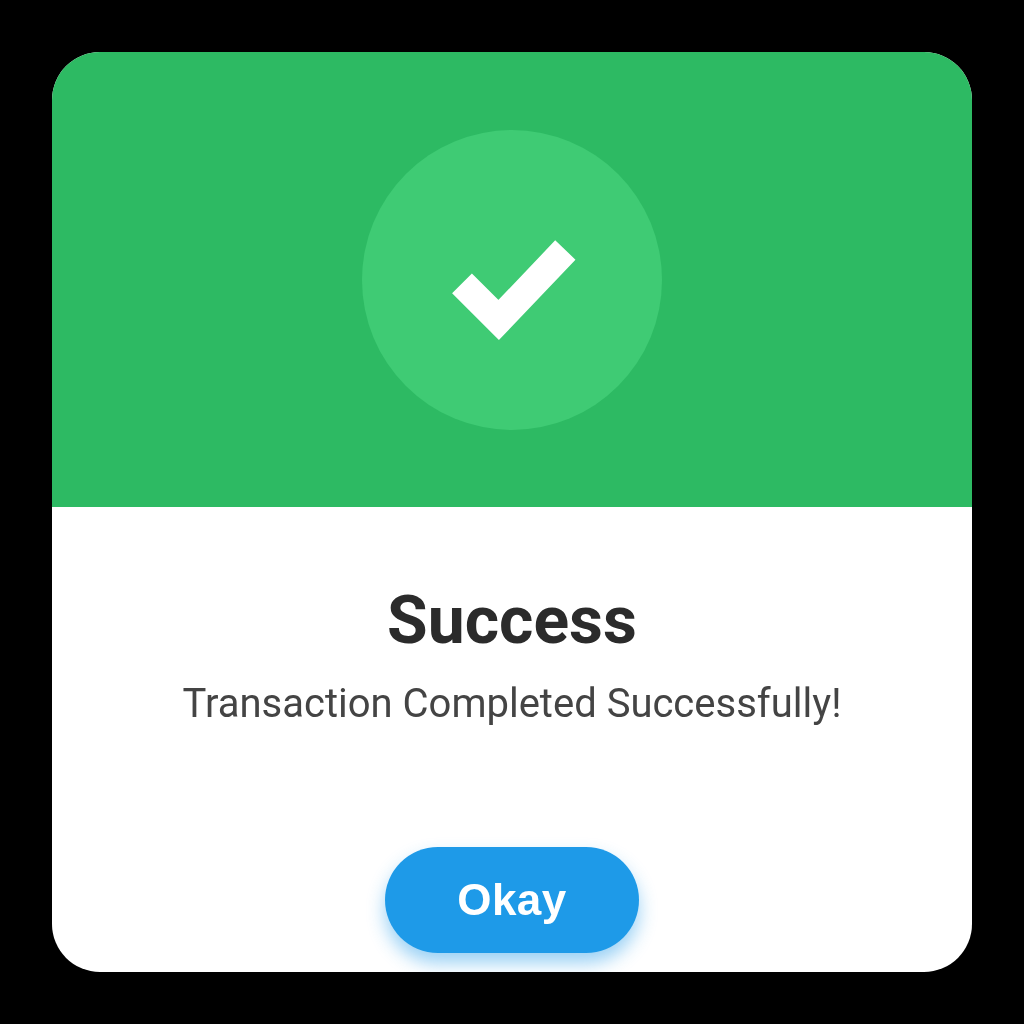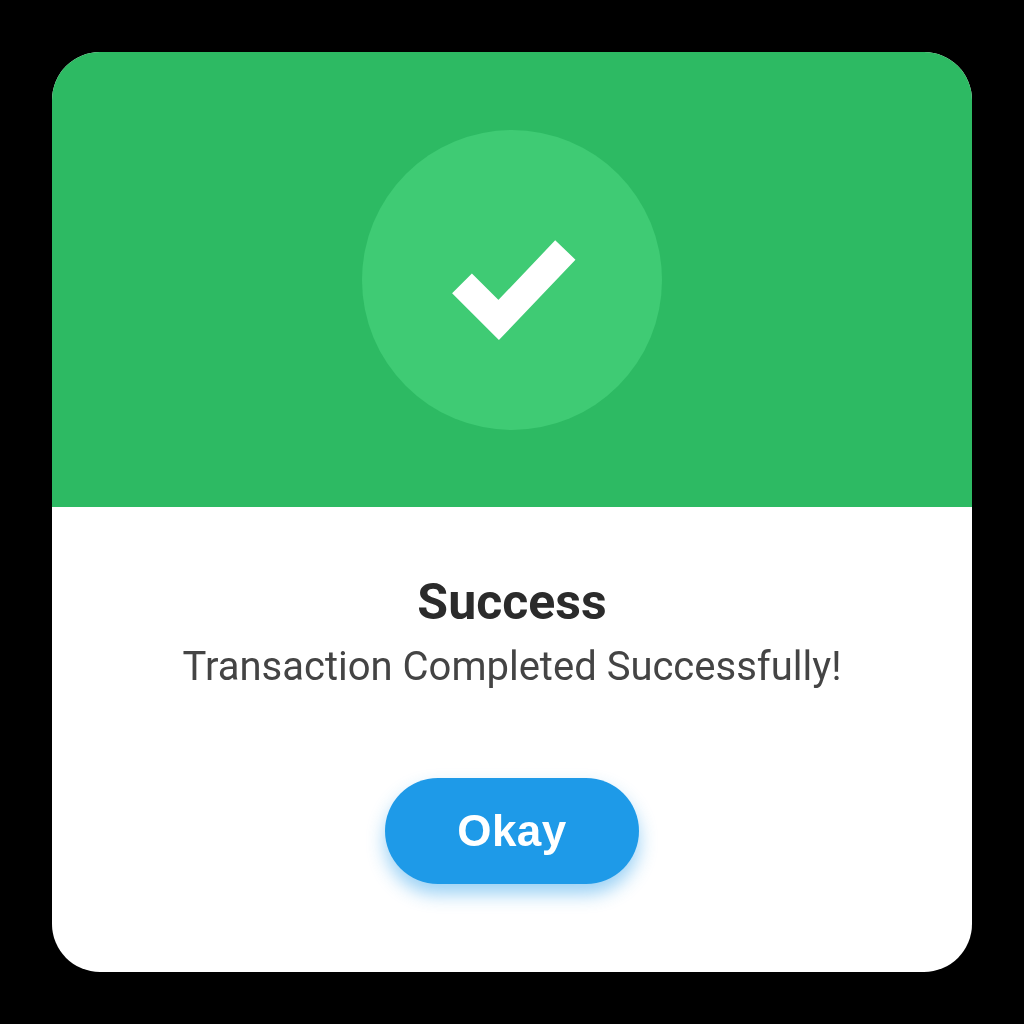--- a/index.html
+++ b/index.html
@@ -51,35 +51,35 @@
 
   .dialog-body {
     flex: 1;
     display: flex;
     flex-direction: column;
     align-items: center;
     padding-top: 58px;
   }
 
   .title {
-    font-size: 50px;
+    font-size: 66px;
     font-weight: 700;
     color: #2b2b2b;
-    margin: 8px;
+    margin: 17px;
   }
 
   .message {
     font-size: 40px;
     font-weight: 400;
     color: #444444;
     margin: 4px 0 0 0;
   }
 
   .okay-btn {
-    margin-top: 88px;
+    margin-top: 120px;
     border: none;
     background: #1e9ae8;
     color: #ffffff;
     font-size: 44px;
     font-weight: 700;
     padding: 28px 72px;
     border-radius: 60px;
     cursor: pointer;
     box-shadow: 0 10px 18px rgba(30,154,232,0.45);
     letter-spacing: 0.5px;

